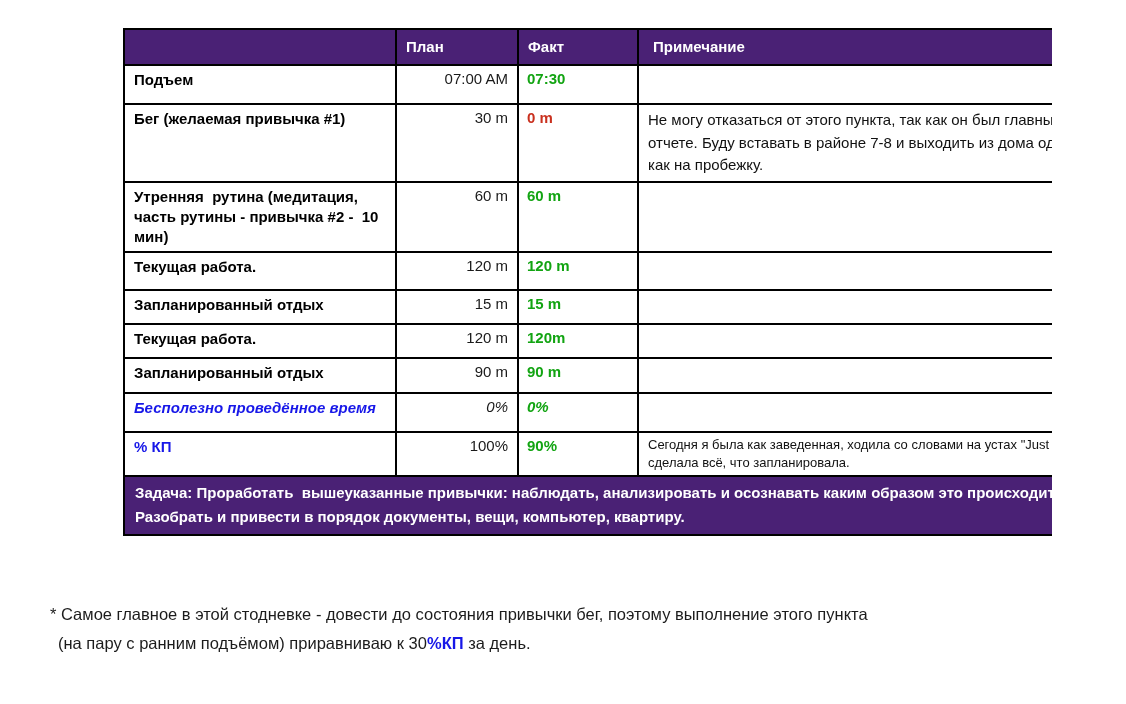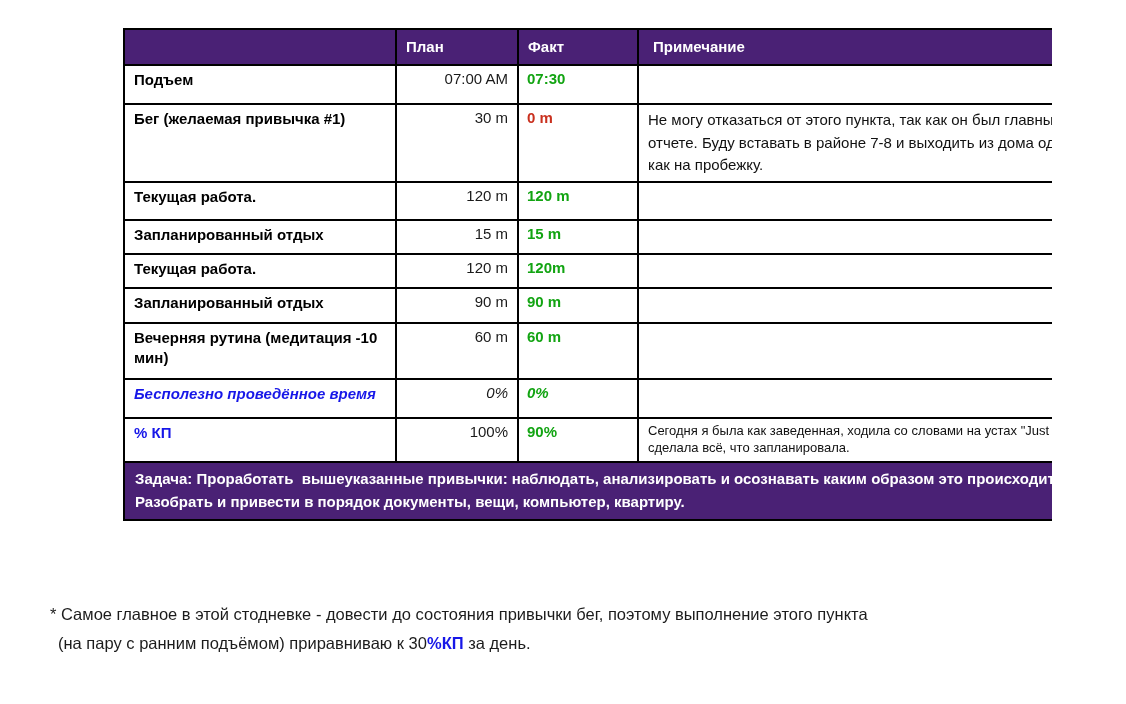--- a/index.html
+++ b/index.html
@@ -124,20 +124,26 @@
       <td class="plan">07:00 AM</td>
       <td class="fact">07:30</td>
       <td class="note"></td>
     </tr>
           <tr style="height: 69px; padding-left: 12px;">
       <td class="label">Бег (желаемая привычка #1)</td>
       <td class="plan">30 m</td>
       <td class="fact red">0 m</td>
       <td class="note">Не могу отказаться от этого пункта, так как он был главным в отчете. Буду вставать в районе 7-8 и выходить из дома одетой, как на пробежку.</td>
     </tr>
+          <tr style="height: 68px;">
+      <td class="label">Утренняя  рутина (медитация, часть рутины - привычка #2 -  10 мин)</td>
+      <td class="plan">60 m</td>
+      <td class="fact">60 m</td>
+      <td class="note"></td>
+    </tr>
           <tr style="height: 38px;">
       <td class="label">Текущая работа.</td>
       <td class="plan">120 m</td>
       <td class="fact">120 m</td>
       <td class="note"></td>
     </tr>
           <tr style="height: 34px;">
       <td class="label">Запланированный отдых</td>
       <td class="plan">15 m</td>
       <td class="fact">15 m</td>
@@ -146,26 +152,20 @@
           <tr style="height: 34px;">
       <td class="label">Текущая работа.</td>
       <td class="plan">120 m</td>
       <td class="fact">120m</td>
       <td class="note"></td>
     </tr>
           <tr style="height: 35px;">
       <td class="label">Запланированный отдых</td>
       <td class="plan">90 m</td>
       <td class="fact">90 m</td>
-      <td class="note"></td>
-    </tr>
-          <tr style="height: 56px;">
-      <td class="label">Вечерняя рутина (медитация -10 мин)</td>
-      <td class="plan">60 m</td>
-      <td class="fact">60 m</td>
       <td class="note"></td>
     </tr>
           <tr style="height: 39px; font-style: italic;">
       <td class="label blue">Бесполезно проведённое время</td>
       <td class="plan">0%</td>
       <td class="fact">0%</td>
       <td class="note"></td>
     </tr>
           <tr style="height: 38px;">
       <td class="label blue">% КП</td>

